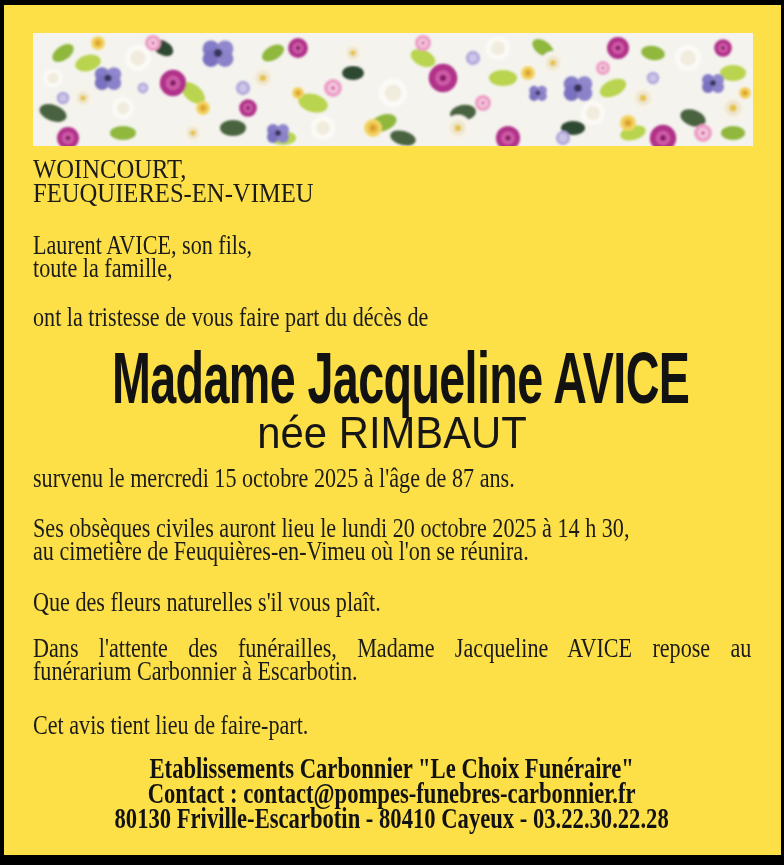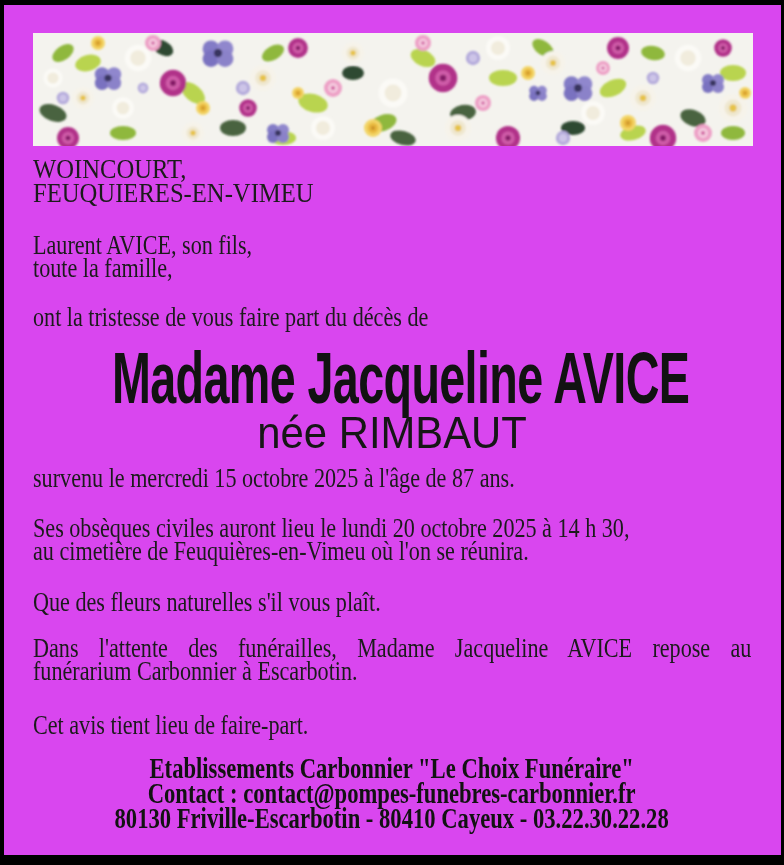--- a/index.html
+++ b/index.html
@@ -1,21 +1,21 @@
 <!DOCTYPE html>
 <html><head>
 <meta charset="utf-8">
 <style>
   html, body { margin: 0; padding: 0; background: #ffffff; }
   body { width: 784px; height: 865px; overflow: hidden; }
   .doc {
     position: relative;
     width: 784px;
     height: 865px;
-    background: #d946ef;
+    background: #fde047;
     overflow: hidden;
     font-family: "Liberation Serif", "DejaVu Serif", serif;
     color: #1b1b1b;
   }
   
   .edge { position: absolute; background: #000; }
   .edge.top    { left: 0; top: 0; width: 784px; height: 5px; }
   .edge.left   { left: 0; top: 0; width: 4px;  height: 865px; }
   .edge.right  { right: 0; top: 0; width: 3px; height: 865px; }
   .edge.bottom { left: 0; bottom: 0; width: 784px; height: 10px; }

